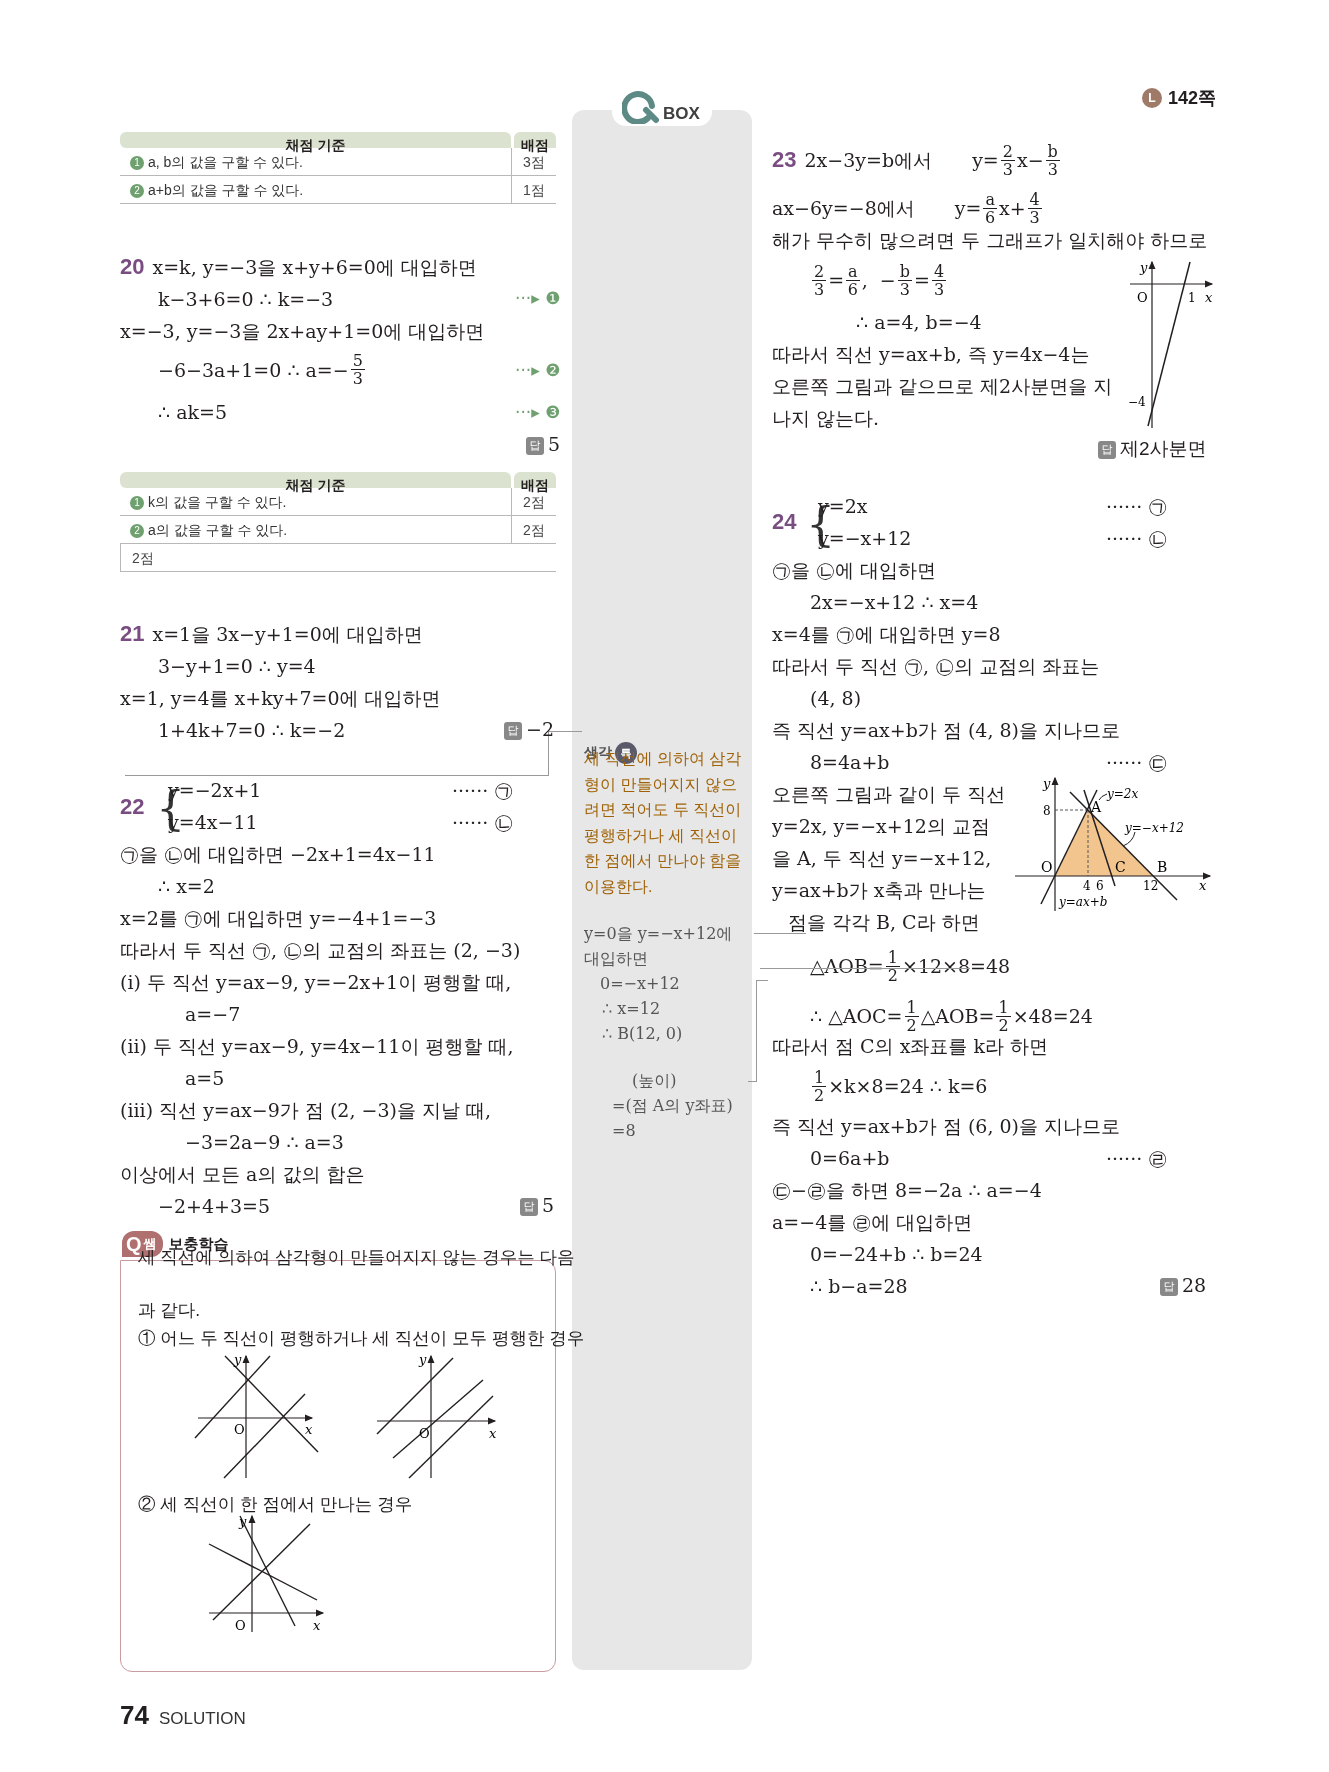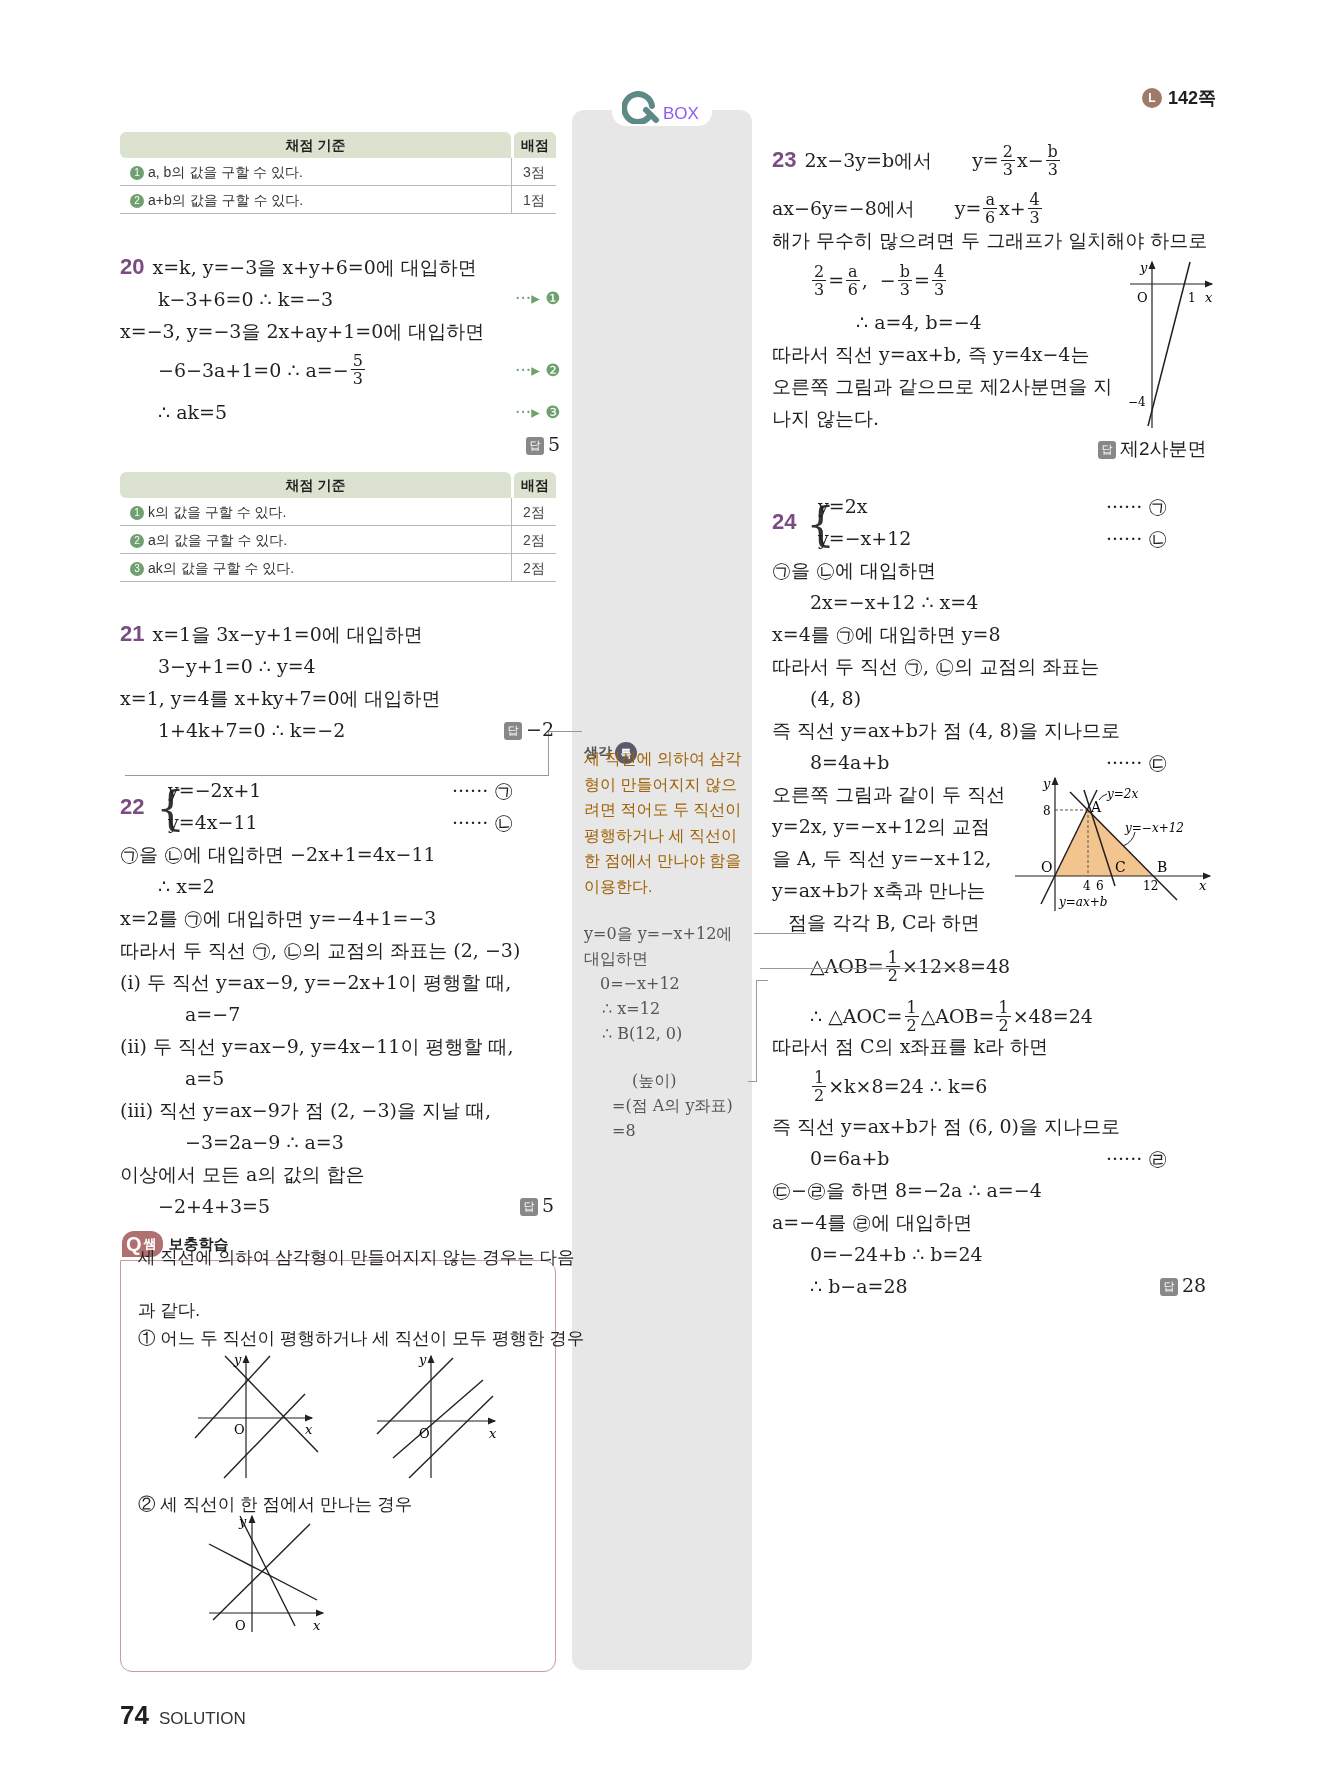--- a/index.html
+++ b/index.html
@@ -10,21 +10,21 @@
   .sans { font-family: "Liberation Sans", "DejaVu Sans", sans-serif; }
   .pnum { font-family: "Liberation Sans", sans-serif; font-weight: bold; color: #7a4d82; font-size: 22px; margin-right: 8px; }
   .right { position: absolute; white-space: nowrap; font-size: 19px; }
   .marker { color: #6fa06f; font-size: 17px; font-family: "DejaVu Sans", sans-serif; }
   .ans-icon { display: inline-block; width: 18px; height: 18px; background: #888; color: #fff; border-radius: 3px;
               font-size: 11px; line-height: 18px; text-align: center; font-family: "DejaVu Sans", sans-serif; vertical-align: 2px; margin-right: 4px; }
   .frac { display: inline-flex; flex-direction: column; align-items: center; vertical-align: middle; font-size: 16px; line-height: 17px; margin: 0 2px; }
   .frac .n { border-bottom: 1px solid #231f20; padding: 0 2px; }
   
   .score { position: absolute; width: 436px; font-family: "Liberation Sans", sans-serif; font-size: 14px; }
-  .score .hd { display: flex; height: 26px; }
+  .score .hd { display: flex; height: 16px; }
   .score .hd .c1 { flex: 1; background: #dbe3d0; border-radius: 6px 6px 0 6px; text-align: center; line-height: 26px; font-weight: bold; }
   .score .hd .c2 { width: 42px; margin-left: 3px; background: #dbe3d0; border-radius: 6px 6px 0 0; text-align: center; line-height: 26px; font-weight: bold; }
   .score .row { display: flex; height: 28px; border-bottom: 1px solid #b8b8b8; }
   .score .row .c1 { flex: 1; padding-left: 10px; line-height: 28px; color: #333; }
   .score .row .c2 { width: 45px; border-left: 1px solid #b8b8b8; text-align: center; line-height: 28px; color: #444; }
   .circ { display: inline-block; width: 14px; height: 14px; border-radius: 50%; background: #6fa06f; color: #fff; font-size: 10px; line-height: 14px; text-align: center; margin-right: 4px; vertical-align: 1px; }
   
   .qbox { position: absolute; left: 572px; top: 110px; width: 180px; height: 1560px; background: #e6e7e6; border-radius: 12px; }
   .qbox-notch { position: absolute; left: 612px; top: 96px; width: 100px; height: 30px; background: #fff; border-radius: 0 0 14px 14px; }
   .qbox-text { position: absolute; font-family: "Liberation Sans", sans-serif; font-size: 16px; color: #a16207; line-height: 25.5px; }
@@ -42,21 +42,21 @@
   <span style="font-weight:bold;font-size:18px;">142쪽</span>
 </div>
 
 <div class="qbox"></div>
 <div class="qbox-notch"></div>
 <div class="abs" style="left:622px;top:88px;display:flex;align-items:flex-end;">
   <svg width="40" height="36" viewBox="0 0 40 36">
     <path d="M26 30 A14 14 0 1 1 30 18" fill="none" stroke="#5e8a86" stroke-width="6" stroke-linecap="round"></path>
     <path d="M24 22 L34 32" stroke="#5e8a86" stroke-width="6" stroke-linecap="round"></path>
   </svg>
-  <span class="sans" style="color:#8b5cf6;font-weight:normal;font-size:17px;margin-left:1px;">BOX</span>
+  <span class="sans" style="color:#404040;font-weight:bold;font-size:17px;margin-left:1px;">BOX</span>
 </div>
 
 <div class="abs sans" style="left:584px;top:718px;display:flex;align-items:center;gap:3px;margin-top:24px;">
   <span style="font-weight:bold;font-size:14px;color:#555;">생각</span>
   <span style="display:inline-block;width:22px;height:22px;border-radius:50%;background:#5a5a6a;color:#fff;font-size:11px;line-height:22px;text-align:center;font-weight:bold;">톡</span>
 </div>
 <div class="qbox-text" style="left:584px;top:746px;">
   <div>세 직선에 의하여 삼각</div>
   <div>형이 만들어지지 않으</div>
   <div>려면 적어도 두 직선이</div>
@@ -124,21 +124,20 @@
   </div>
   <div class="row">
     <div class="c1"><span class="circ">1</span><span>k의 값을 구할 수 있다.</span></div>
     <div class="c2">2점</div>
   </div>
   <div class="row">
     <div class="c1"><span class="circ">2</span><span>a의 값을 구할 수 있다.</span></div>
     <div class="c2">2점</div>
   </div>
   <div class="row">
-    <div class="c1"><span class="circ">3</span><span>ak의 값을 구할 수 있다.</span></div>
     <div class="c2">2점</div>
   </div>
 </div>
 
 <div class="ln" style="left:120px;top:622px;"><span class="pnum">21</span><span>x=1을 3x−y+1=0에 대입하면</span></div>
 <div class="ln" style="left:158px;top:654px;">3−y+1=0      ∴ y=4</div>
 <div class="ln" style="left:120px;top:686px;">x=1, y=4를 x+ky+7=0에 대입하면</div>
 <div class="ln" style="left:158px;top:718px;">1+4k+7=0      ∴ k=−2</div>
 <div class="right" style="left:504px;top:718px;"><span class="ans-icon">답</span><span>−2</span></div>
 

